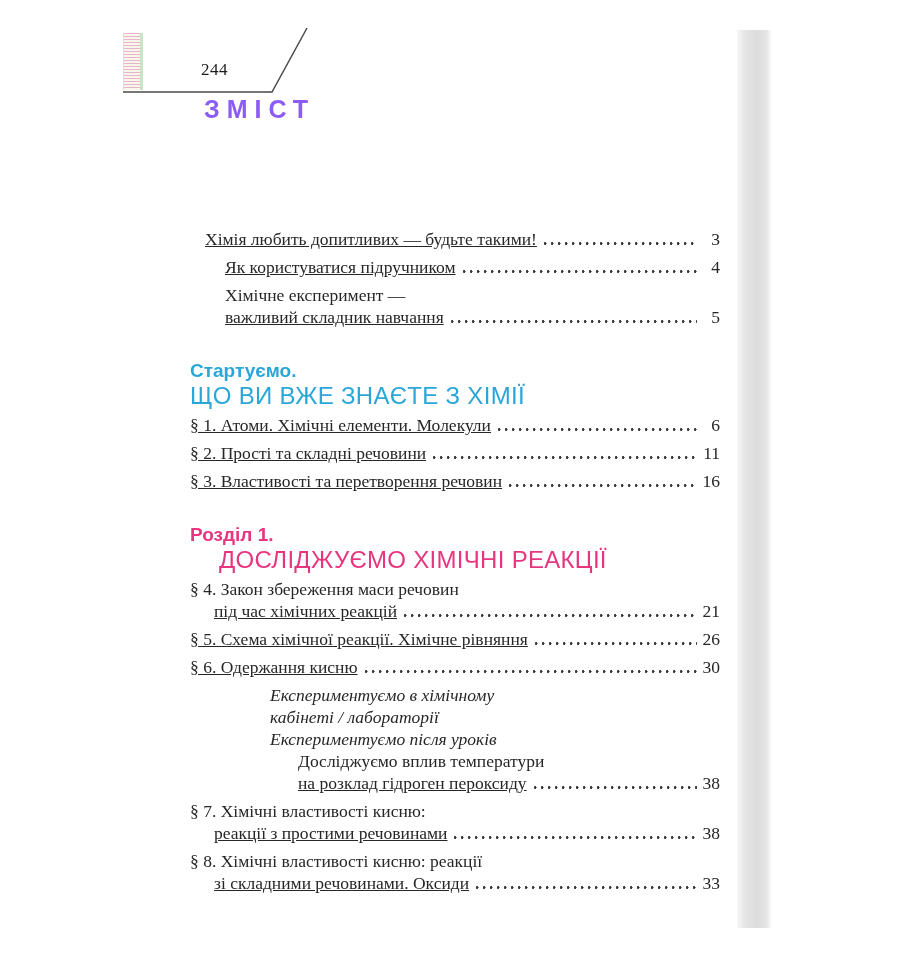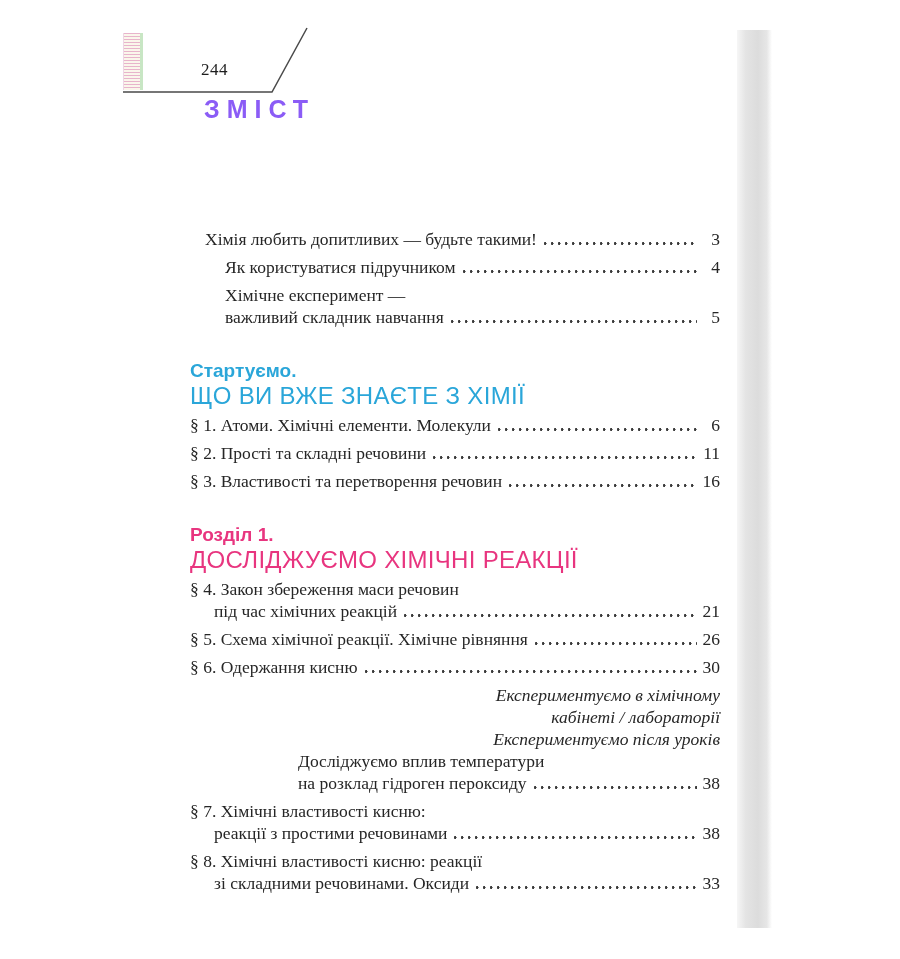--- a/index.html
+++ b/index.html
@@ -55,34 +55,34 @@
   .sec-title{
     font-family:"Liberation Sans","DejaVu Sans",sans-serif;
     font-weight:normal;font-size:24px;line-height:26px;
     letter-spacing:.3px;margin-bottom:5px;
   }
   .row{margin:0 0 6px 0;}
   .row.tight{margin-bottom:0;}
   .line{font-size:17.5px;line-height:22px;}
   .line.italic{font-style:italic;}
   .leader-line{display:flex;align-items:flex-end;}
-  .leader-line .txt{white-space:nowrap;}
+  .leader-line .txt{white-space:nowrap;text-decoration:underline;}
   .leader{
     flex:1;height:5px;margin:0 1px 4px 6px;
     background:radial-gradient(circle at 2.2px 2.5px,#3b3b3b 1.15px,transparent 1.55px);
     background-size:7px 5px;background-repeat:repeat-x;
   }
   .pg{min-width:22px;text-align:right;white-space:nowrap;}
 
   
   .lvl-top{padding-left:15px;}
   .lvl-sub{padding-left:35px;}
   .lvl-par{padding-left:0;}
   .lvl-parcont{padding-left:24px;}
-  .lvl-exp{padding-left:80px;text-align:right;}
+  .lvl-exp{padding-left:80px;}
   .lvl-expsub{padding-left:108px;}
 </style>
 </head>
 <body>
 
 <div class="sheet">
 
   <div class="edge-strip"></div>
 
   <svg class="tab-line" width="200" height="75">
@@ -138,21 +138,21 @@
         <div class="row">
           <div class="line leader-line lvl-par">
             <span class="txt">§ 3. Властивості та перетворення речовин</span>
             <span class="leader"></span>
             <span class="pg">16</span>
           </div>
         </div>
       </section>
       <section class="toc-section">
         <div class="sec-kicker" style="color: rgb(232, 53, 127);">Розділ 1.</div>
-        <div class="sec-title" style="color: rgb(232, 53, 127);">ДОСЛІДЖУЄМО ХІМІЧНІ РЕАКЦІЇ</div>
+        <div class="sec-title" style="color: rgb(232, 53, 127); margin-left: 29px;">ДОСЛІДЖУЄМО ХІМІЧНІ РЕАКЦІЇ</div>
         <div class="row">
           <div class="line lvl-par">§ 4. Закон збереження маси речовин</div>
           <div class="line leader-line lvl-parcont">
             <span class="txt">під час хімічних реакцій</span>
             <span class="leader"></span>
             <span class="pg">21</span>
           </div>
         </div>
         <div class="row">
           <div class="line leader-line lvl-par">

